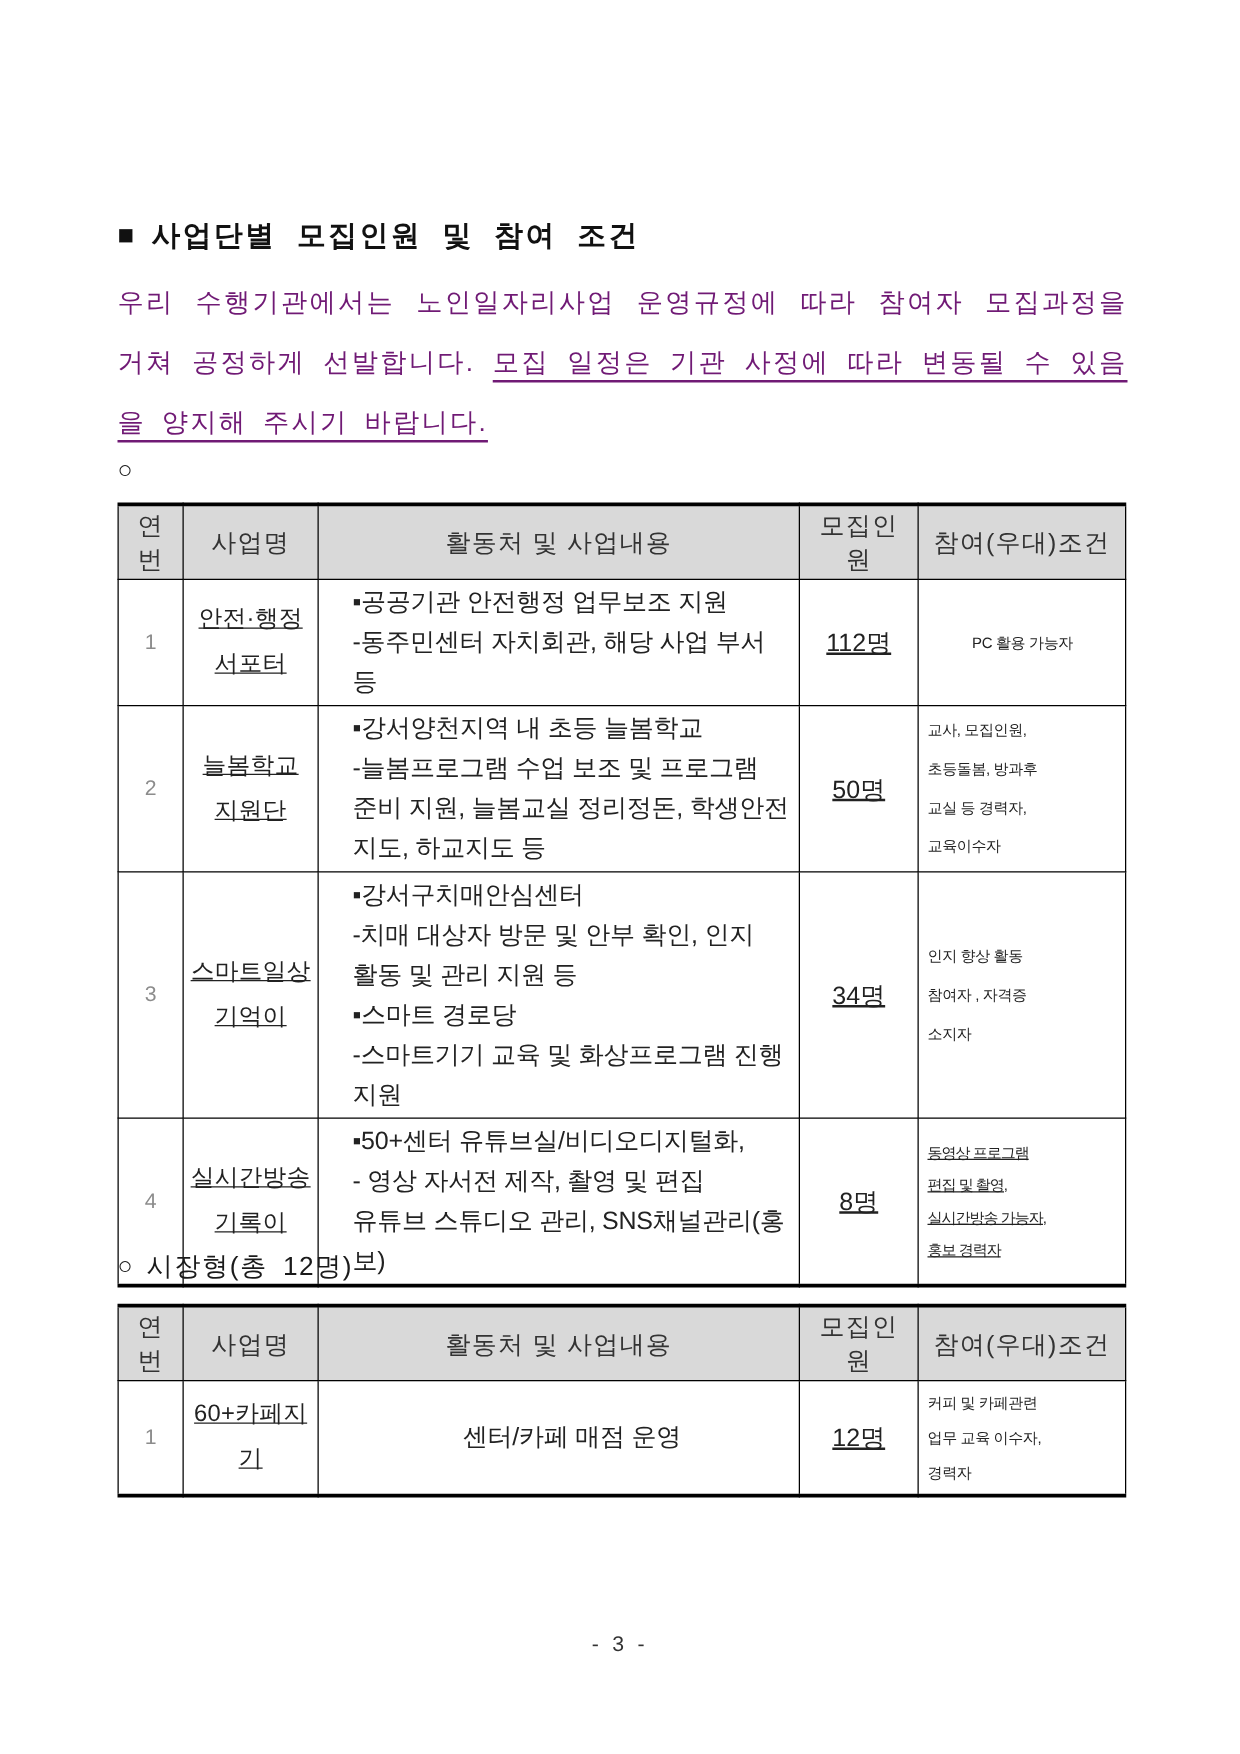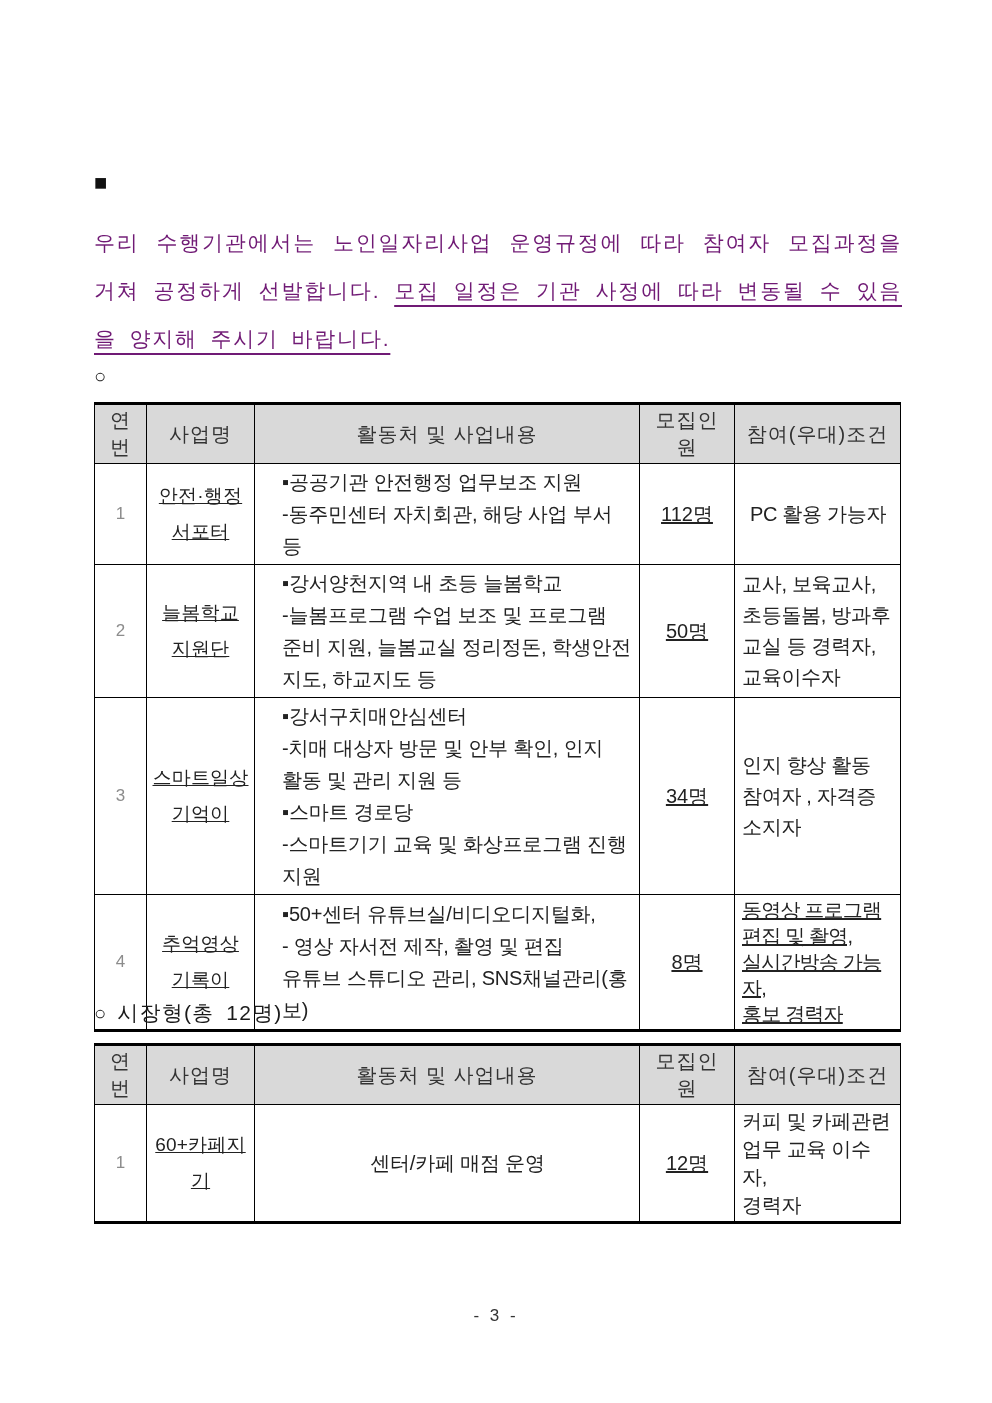--- a/index.html
+++ b/index.html
@@ -60,21 +60,21 @@
   thead tr { height: 46px; }
   th {
     background: #d9d9d9;
     font-weight: 400; font-size: 20px; color: #333;
     letter-spacing: 1px; text-align: center;
   }
   td.c-no   { text-align: center; color: #8c8c8c; font-size: 17px; }
   td.c-name { text-align: center; font-size: 19px; line-height: 36px; letter-spacing: 0.2px; padding: 2px 2px; text-decoration: underline; }
   td.c-content { font-size: 20px; line-height: 32px; padding-left: 27px; letter-spacing: -0.2px; }
   td.c-count { text-align: center; font-size: 20px; text-decoration: underline; }
-  td.c-cond { font-size: 20px; line-height: 31px; padding-left: 7px; letter-spacing: -0.3px; }
+  td.c-cond { font-size: 12px; line-height: 31px; padding-left: 7px; letter-spacing: -0.3px; }
   .lines { white-space: pre-line; }
   .center { text-align: center !important; }
   .tight { line-height: 26px !important; letter-spacing: -0.8px !important; text-decoration: underline; }
   .mid { line-height: 28px !important; }
   
   .t0-r0 { height: 75px; }
   .t0-r1 { height: 131px; }
   .t0-r2 { height: 187px; }
   .t0-r3 { height: 107px; }
   
@@ -84,20 +84,21 @@
   .footer {
     top: 1306px; left: 0; width: 992px;
     text-align: center; font-size: 17px; letter-spacing: 3px; color: #333;
   }
 </style>
 </head>
 <body>
 
 <h1 class="abs doc-title">
   <span class="sq">■</span>
+  <span>사업단별 모집인원 및 참여 조건</span>
 </h1>
 
 <p class="abs intro"><span>우리 수행기관에서는 노인일자리사업 운영규정에 따라 참여자 모집과정을 거쳐 공정하게 선발합니다. </span><span class="u">모집 일정은 기관 사정에 따라 변동될 수 있음을 양지해 주시기 바랍니다.</span></p>
 
 <div class="abs section sec-0">
   <div class="section-heading">
     <span class="circ">○</span>
   </div>
   <table>
     <colgroup>
@@ -128,21 +129,21 @@
       </tr>
       <tr class="t0-r1">
         <td class="c-no">2</td>
         <td class="c-name lines">늘봄학교
 지원단</td>
         <td class="c-content lines">▪강서양천지역 내 초등 늘봄학교
 -늘봄프로그램 수업 보조 및 프로그램
 준비 지원, 늘봄교실 정리정돈, 학생안전
 지도, 하교지도 등</td>
         <td class="c-count">50명</td>
-        <td class="c-cond lines">교사, 보육교사,
+        <td class="c-cond lines">교사, 모집인원,
 초등돌봄, 방과후
 교실 등 경력자,
 교육이수자</td>
       </tr>
       <tr class="t0-r2">
         <td class="c-no">3</td>
         <td class="c-name lines">스마트일상
 기억이</td>
         <td class="c-content lines">▪강서구치매안심센터
 -치매 대상자 방문 및 안부 확인, 인지
@@ -150,21 +151,21 @@
 ▪스마트 경로당
 -스마트기기 교육 및 화상프로그램 진행
 지원</td>
         <td class="c-count">34명</td>
         <td class="c-cond lines">인지 향상 활동
 참여자 , 자격증
 소지자</td>
       </tr>
       <tr class="t0-r3">
         <td class="c-no">4</td>
-        <td class="c-name lines">추억영상
+        <td class="c-name lines">실시간방송
 기록이</td>
         <td class="c-content lines">▪50+센터 유튜브실/비디오디지털화,
 - 영상 자서전 제작, 촬영 및 편집
 유튜브 스튜디오 관리, SNS채널관리(홍보)</td>
         <td class="c-count">8명</td>
         <td class="c-cond lines tight">동영상 프로그램
 편집 및 촬영,
 실시간방송 가능자,
 홍보 경력자</td>
       </tr>

